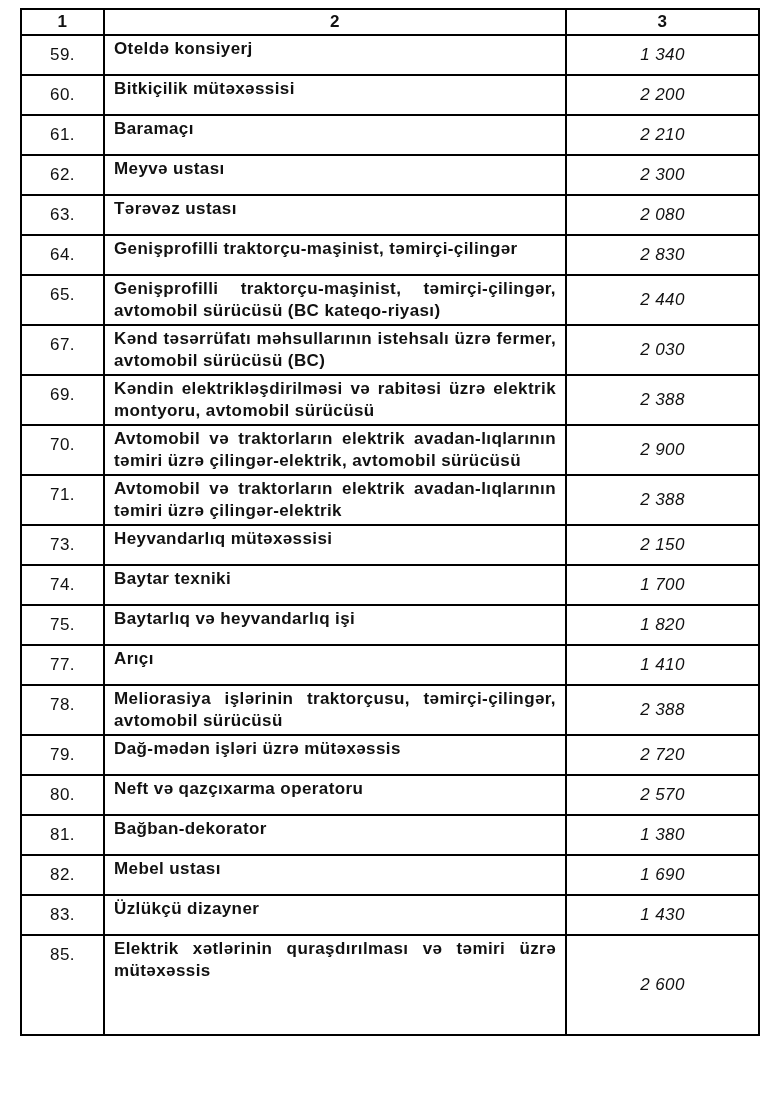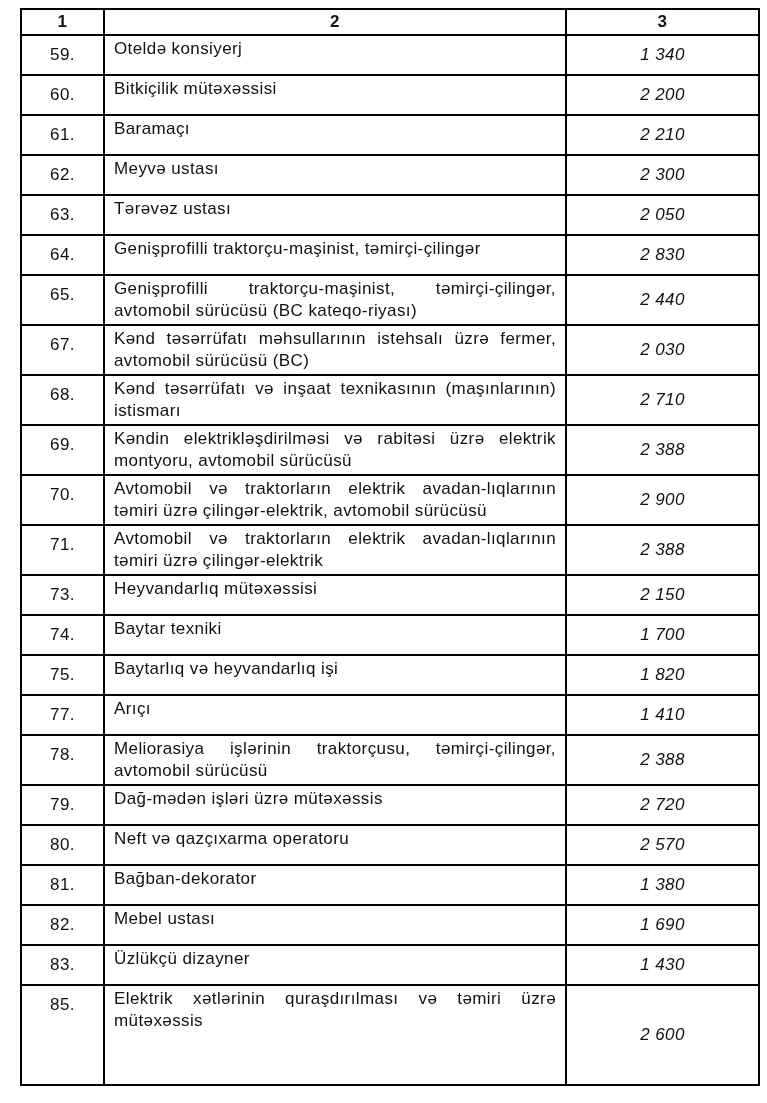--- a/index.html
+++ b/index.html
@@ -43,20 +43,21 @@
   }
   td.cell-num {
     text-align: center;
     vertical-align: top;
     padding: 8px 4px;
   }
   td.cell-name {
     text-align: justify;
     vertical-align: top;
     padding: 2px 9px;
+    font-weight: bold;
   }
   td.cell-value {
     text-align: center;
     vertical-align: middle;
     padding: 8px 6px;
     white-space: nowrap;
     font-style: italic;
   }
   
   table.grid tbody tr:last-child td { height: 82px; }
@@ -99,21 +100,21 @@
 
   <tr>
     <td class="cell-num">62.</td>
     <td class="cell-name">Meyvə ustası</td>
     <td class="cell-value">2 300</td>
   </tr>
 
   <tr>
     <td class="cell-num">63.</td>
     <td class="cell-name">Tərəvəz ustası</td>
-    <td class="cell-value">2 050</td>
+    <td class="cell-value">2 080</td>
   </tr>
 
   <tr>
     <td class="cell-num">64.</td>
     <td class="cell-name">Genişprofilli traktorçu-maşinist, təmirçi-çilingər</td>
     <td class="cell-value">2 830</td>
   </tr>
 
   <tr>
     <td class="cell-num">65.</td>
@@ -121,25 +122,20 @@
     <td class="cell-value">2 440</td>
   </tr>
 
 
   <tr>
     <td class="cell-num">67.</td>
     <td class="cell-name">Kənd təsərrüfatı məhsullarının istehsalı üzrə fermer, avtomobil sürücüsü (BC)</td>
     <td class="cell-value">2 030</td>
   </tr>
 
-  <tr>
-    <td class="cell-num">68.</td>
-    <td class="cell-name">Kənd təsərrüfatı və inşaat texnikasının (maşınlarının) istismarı</td>
-    <td class="cell-value">2 710</td>
-  </tr>
 
   <tr>
     <td class="cell-num">69.</td>
     <td class="cell-name">Kəndin elektrikləşdirilməsi və rabitəsi üzrə elektrik montyoru, avtomobil sürücüsü</td>
     <td class="cell-value">2 388</td>
   </tr>
 
   <tr>
     <td class="cell-num">70.</td>
     <td class="cell-name">Avtomobil və traktorların elektrik avadan-lıqlarının təmiri üzrə çilingər-elektrik, avtomobil sürücüsü</td>

